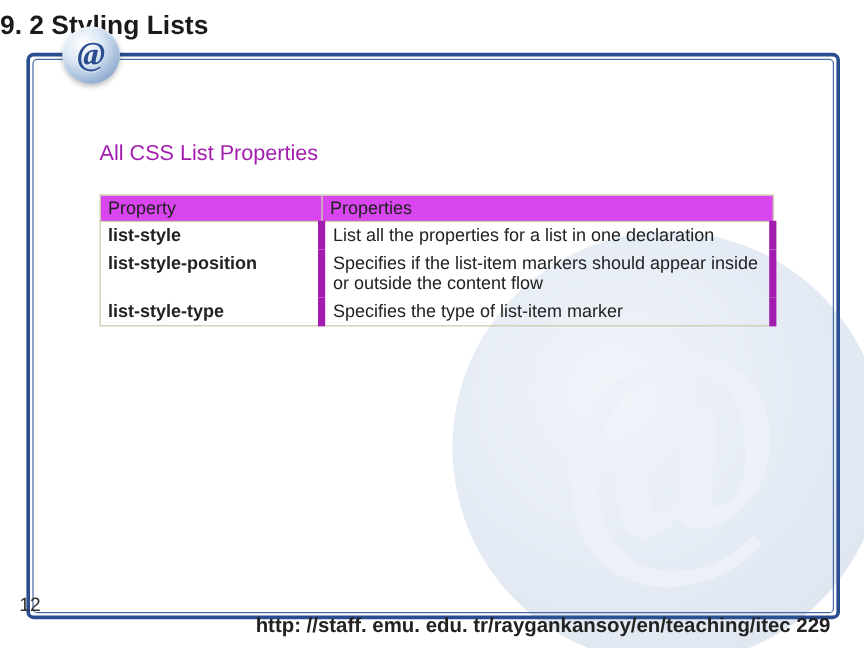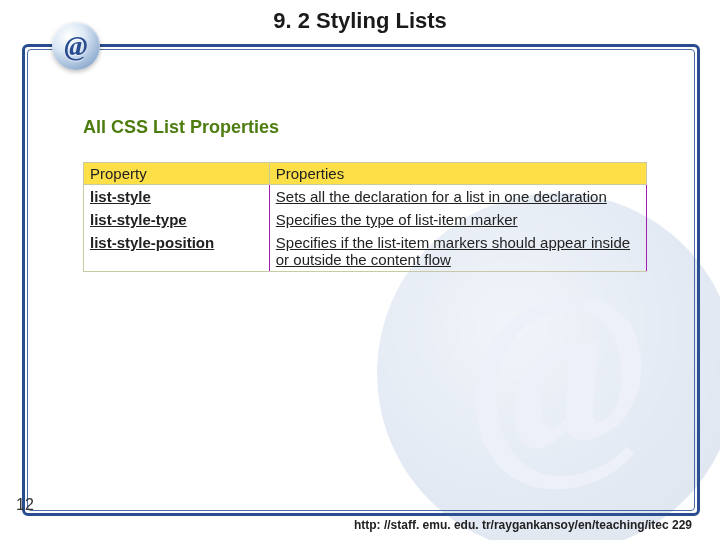--- a/index.html
+++ b/index.html
@@ -14,21 +14,20 @@
   .slide {
     width: 720px;
     height: 540px;
     position: relative;
   }
   .title-bar {
     position: absolute;
     top: 8px;
     left: 0;
     right: 0;
-    text-align: center;
     font-size: 22px;
     font-weight: bold;
     color: #1a1a1a;
     z-index: 3;
   }
   .frame-outer {
     position: absolute;
     top: 44px;
     left: 22px;
     right: 20px;
@@ -94,43 +93,42 @@
   }
   .content {
     position: absolute;
     top: 70px;
     left: 58px;
     right: 50px;
     z-index: 2;
   }
   .subtitle {
     font-size: 18px;
-    font-weight: bold;
-    color: #4d7c0f;
+    font-weight: normal;
+    color: #a21caf;
     margin-bottom: 24px;
   }
   table.props {
     width: 100%;
     border-collapse: collapse;
     font-size: 15px;
     color: #222;
   }
   table.props th {
     text-align: left;
     font-weight: normal;
-    background: #fde047;
+    background: #d946ef;
     padding: 2px 6px;
     border: 1px solid #c9c9a6;
   }
   table.props td {
     padding: 3px 6px;
     vertical-align: top;
     border-left: 1px solid #c9c9a6;
-    border-right: 1px solid #a21caf;
-    text-decoration: underline;
+    border-right: 6px solid #a21caf;
   }
   table.props tr:last-child td {
     border-bottom: 1px solid #c9c9a6;
   }
   table.props td.prop {
     font-weight: bold;
     width: 33%;
     white-space: nowrap;
   }
   .page-num {
@@ -138,21 +136,21 @@
     left: 16px;
     bottom: 26px;
     font-size: 16px;
     color: #333;
     z-index: 3;
   }
   .footer-link {
     position: absolute;
     right: 28px;
     bottom: 8px;
-    font-size: 12px;
+    font-size: 17px;
     font-weight: bold;
     color: #222;
     z-index: 3;
   }
 </style>
 </head>
 <body>
 
 <div class="slide">
 
@@ -177,29 +175,29 @@
       <table class="props">
         <thead>
           <tr>
             <th>Property</th>
             <th>Properties</th>
           </tr>
         </thead>
         <tbody>
           <tr>
             <td class="prop">list-style</td>
-            <td>Sets all the declaration for a list in one declaration</td>
+            <td>List all the properties for a list in one declaration</td>
+          </tr>
+          <tr>
+            <td class="prop">list-style-position</td>
+            <td>Specifies if the list-item markers should appear inside or outside the content flow</td>
           </tr>
           <tr>
             <td class="prop">list-style-type</td>
             <td>Specifies the type of list-item marker</td>
-          </tr>
-          <tr>
-            <td class="prop">list-style-position</td>
-            <td>Specifies if the list-item markers should appear inside or outside the content flow</td>
           </tr>
         </tbody>
       </table>
     </div>
   </div>
 
   <div class="page-num">12</div>
   <div class="footer-link">http: //staff. emu. edu. tr/raygankansoy/en/teaching/itec 229</div>
 
 </div>

